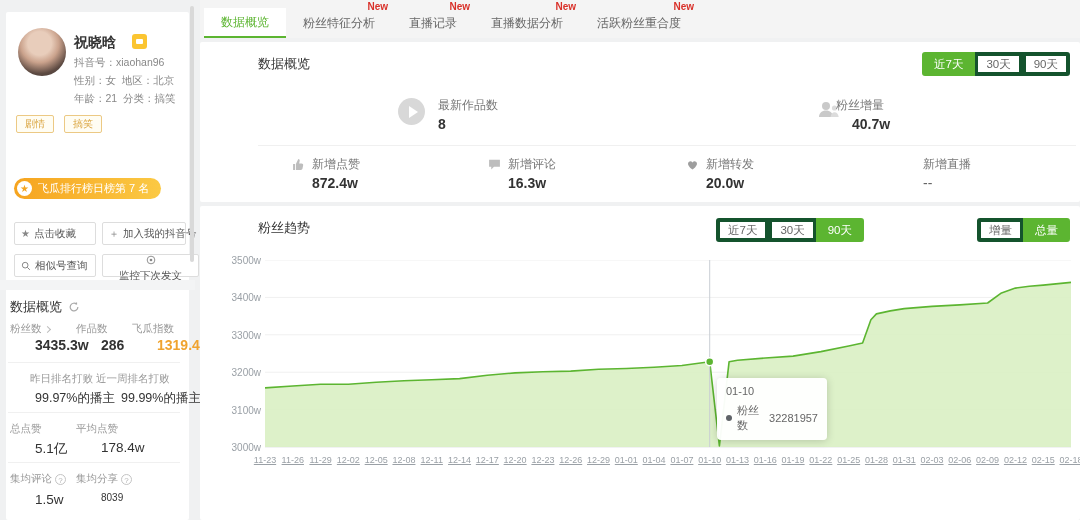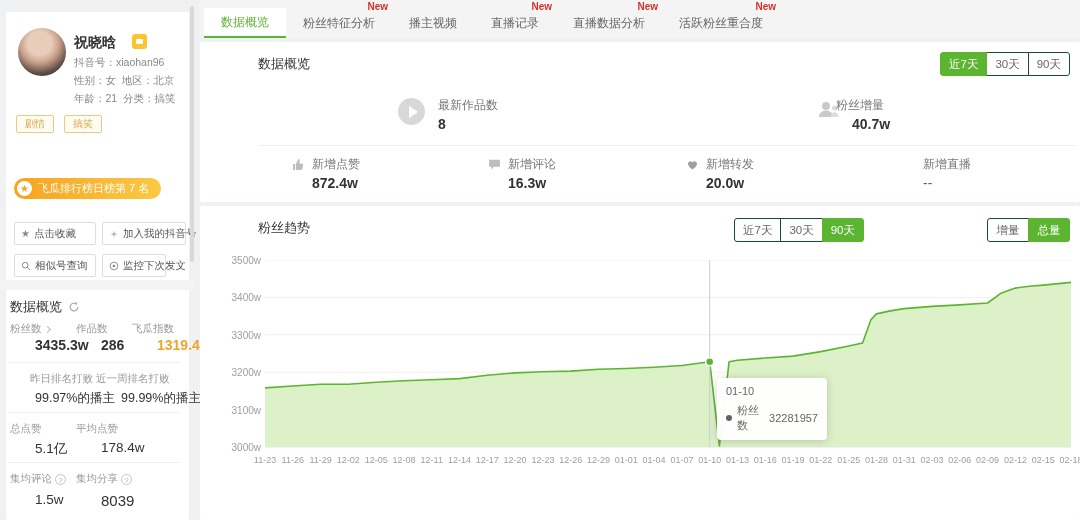--- a/index.html
+++ b/index.html
@@ -41,37 +41,37 @@
   .tab { position:relative; height:30px; padding:0 17px; display:flex; align-items:center; font-size:12px; color:#666; cursor:pointer; }
   .tab.active { background:#fff; color:#5cb531; border-bottom:2px solid #5cb531; }
   .tab .new { position:absolute; top:-7px; right:4px; color:#d9312a; font-size:10px; font-weight:bold; }
 
   
   .card { position:absolute; left:200px; width:880px; background:#fff; border-radius:2px; }
   .card1 { top:42px; height:160px; }
   .card2 { top:206px; height:314px; }
   .card-title { position:absolute; left:58px; top:13px; font-size:13px; color:#333; }
   .toggle-group { position:absolute; display:flex; }
-  .tg-btn { height:24px; min-width:42px; padding:0 8px; background:#fff; border:1px solid #14532d; margin-left:-1px;
+  .tg-btn { height:24px; min-width:42px; padding:0 8px; background:#fff; border:4px solid #14532d; margin-left:-1px;
             font-size:11.5px; color:#666; display:flex; align-items:center; justify-content:center; cursor:pointer; }
   .tg-btn:first-child { border-radius:3px 0 0 3px; margin-left:0; }
   .tg-btn:last-child { border-radius:0 3px 3px 0; }
   .tg-btn.active { background:#5cb531; border-color:#5cb531; color:#fff; z-index:1; }
 
   .play-ic { position:absolute; width:27px; height:27px; border-radius:50%; background:#d8d8d8; }
   .play-ic::after { content:""; position:absolute; left:11px; top:8px; border-left:9px solid #fff; border-top:6px solid transparent; border-bottom:6px solid transparent; }
   .stat-label { position:absolute; font-size:12px; color:#777; white-space:nowrap; }
   .stat-value { position:absolute; font-size:14px; font-weight:bold; color:#333; white-space:nowrap; }
   .metric-divider { position:absolute; left:58px; right:4px; top:103px; border-top:1px solid #f0f0f0; }
   .m-ic { position:absolute; width:14px; height:14px; color:#b9b9b9; }
 
   
   .chart-wrap { position:absolute; left:65px; top:54px; width:806px; height:187px; }
   .ytick { position:absolute; left:-44px; width:40px; text-align:right; font-size:10px; color:#9aa0a6; }
-  .xtick { position:absolute; top:195px; width:40px; text-align:center; font-size:9px; color:#9aa0a6; white-space:nowrap; }
+  .xtick { position:absolute; top:195px; width:40px; text-align:center; font-size:9px; color:#9aa0a6; white-space:nowrap;text-decoration:underline; }
   .tooltip { position:absolute; left:452px; top:118px; width:110px; background:rgba(255,255,255,0.96); border-radius:4px;
              box-shadow:0 1px 8px rgba(0,0,0,0.18); padding:7px 9px; font-size:11px; color:#666; z-index:3; }
   .tooltip .row { display:flex; align-items:center; margin-top:6px; }
   .tt-dot { width:6px; height:6px; border-radius:50%; background:#5f6368; margin-right:5px; flex:0 0 auto; }
   .tt-val { margin-left:auto; color:#666; }
 </style>
 </head>
 <body>
 
 <div class="stage">
@@ -108,21 +108,21 @@
     </div>
     <div class="act-btn" style="left:8px; top:242px; width:82px;">
       <span class="ic">
         <svg width="10" height="10" viewBox="0 0 12 12">
             <circle cx="5" cy="5" r="3.4" fill="none" stroke="#888" stroke-width="1.2"></circle>
             <line x1="7.6" y1="7.6" x2="10.6" y2="10.6" stroke="#888" stroke-width="1.2"></line>
           </svg>
       </span>
         <span>相似号查询</span>
     </div>
-    <div class="act-btn" style="left:96px; top:242px; width:64px;">
+    <div class="act-btn" style="left:96px; top:242px; width:97px;flex-direction:column;">
       <span class="ic">
         <svg width="10" height="10" viewBox="0 0 12 12">
             <circle cx="6" cy="6" r="4.6" fill="none" stroke="#888" stroke-width="1.1"></circle>
             <circle cx="6" cy="6" r="1.6" fill="#888"></circle>
           </svg>
       </span>
         <span>监控下次发文</span>
     </div>
   </div>
 
@@ -164,32 +164,29 @@
 
   <div class="sb-label" style="left:10px; top:472px;">
       <span>集均评论</span>
       <span class="q-ic"></span>
     </div>
   <div class="sb-value plain" style="left:10px; top:492px; font-size:13.5px;">1.5w</div>
   <div class="sb-label" style="left:76px; top:472px;">
       <span>集均分享</span>
       <span class="q-ic"></span>
     </div>
-  <div class="sb-value plain" style="left:76px; top:492px; font-size:15px;">8039</div>
+  <div class="sb-value plain" style="left:76px; top:492px; font-size:10px;">8039</div>
 
   <div class="topnav">
     <div class="tab active">
         <span>数据概览</span>
       </div>
     <div class="tab">
         <span class="new">New</span>
         <span>粉丝特征分析</span>
-      </div>
-    <div class="tab">
-        <span>播主视频</span>
       </div>
     <div class="tab">
         <span class="new">New</span>
         <span>直播记录</span>
       </div>
     <div class="tab">
         <span class="new">New</span>
         <span>直播数据分析</span>
       </div>
     <div class="tab">

